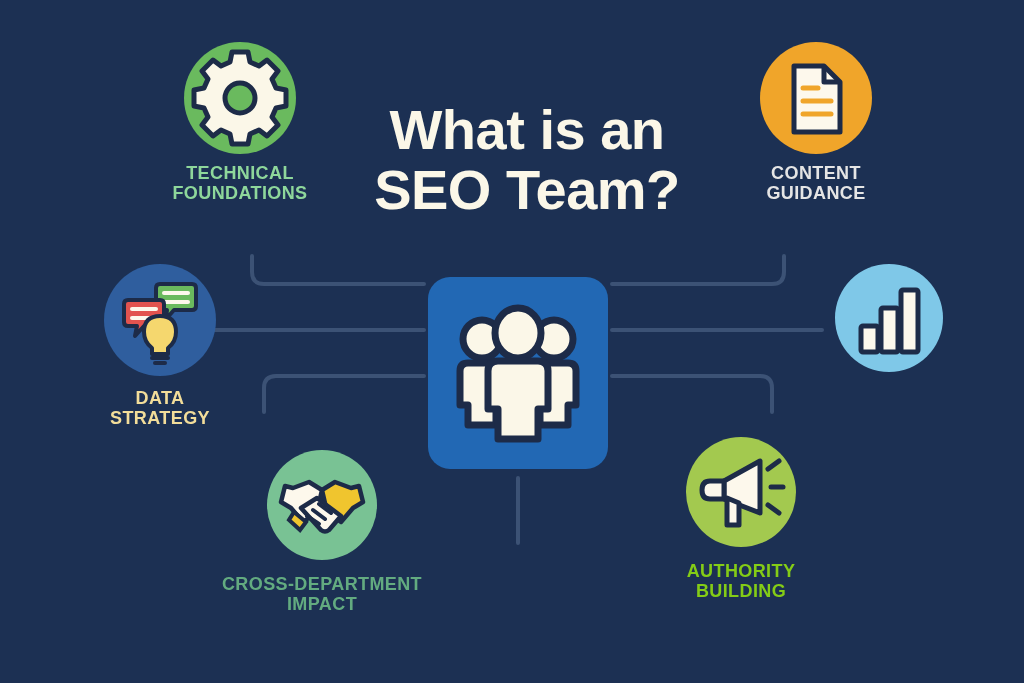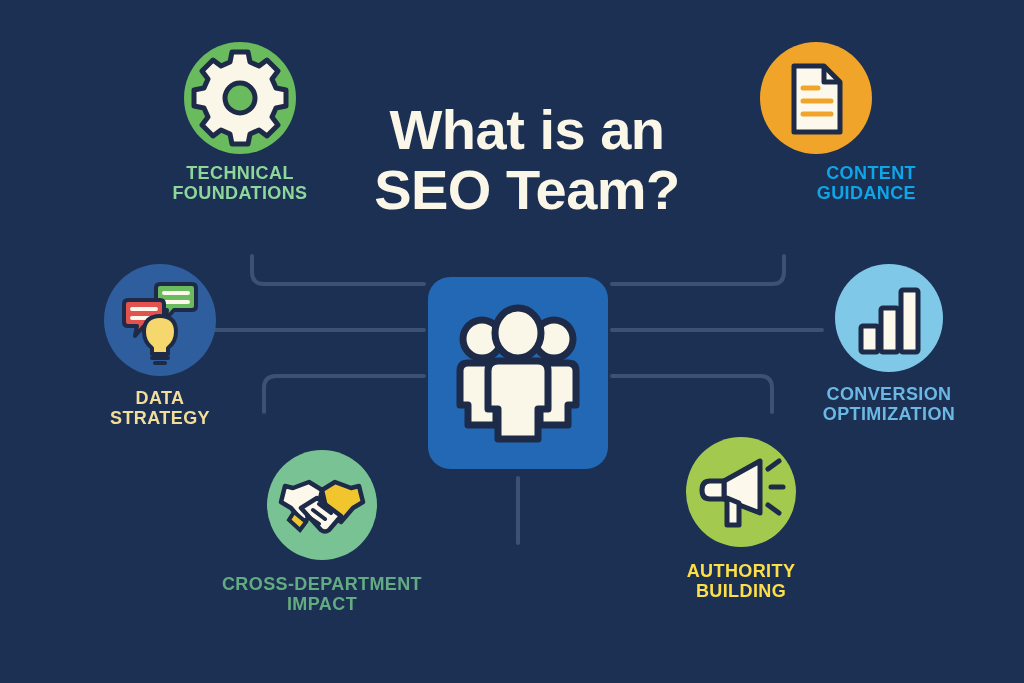--- a/index.html
+++ b/index.html
@@ -77,25 +77,25 @@
 
   
   #node-technical   { left: 140px; top: 42px;  width: 200px; }
   #node-content     { left: 716px; top: 42px;  width: 200px; }
   #node-data        { left:  50px; top: 264px; width: 220px; }
   #node-conversion  { left: 774px; top: 264px; width: 230px; }
   #node-cross       { left: 172px; top: 450px; width: 300px; }
   #node-authority   { left: 616px; top: 437px; width: 250px; }
 
   #node-technical  .node-label { color: #8ed79b; }
-  #node-content    .node-label { color: #0ea5e9; text-align: right; }
+  #node-content    .node-label { color: #e5e5e5; }
   #node-data       .node-label { color: #f2dd9a; text-align: center; }
   #node-conversion .node-label { color: #6cb8e4; }
   #node-cross      .node-label { color: #63ab80; }
-  #node-authority  .node-label { color: #fde047; }
+  #node-authority  .node-label { color: #84cc16; }
 
   #node-data .node-label,
   #node-conversion .node-label { margin-top: 12px; }
   #node-cross .node-label,
   #node-authority .node-label  { margin-top: 14px; }
 </style>
 </head>
 <body>
 
 <div id="canvas">
@@ -197,22 +197,20 @@
   <div class="node" id="node-conversion">
     <div class="bubble" style="width:108px;height:108px;background:#7fc8e8;">
       <svg width="108" height="108" viewBox="0 0 108 108">
         <g fill="#fdf8ec" stroke="#1d2b48" stroke-width="5" stroke-linejoin="round">
           <rect x="26" y="62" width="17" height="26" rx="2"></rect>
           <rect x="46" y="44" width="17" height="44" rx="2"></rect>
           <rect x="66" y="26" width="17" height="62" rx="2"></rect>
         </g>
       </svg>
     </div>
-    <div class="node-label">CONVERSION
-OPTIMIZATION</div>
   </div>
 
   <div class="node" id="node-cross">
     <div class="bubble" style="width:110px;height:110px;background:#79c294;">
       <svg width="110" height="110" viewBox="0 0 110 110">
 
         <path fill="#f0c52e" stroke="#1d2b48" stroke-width="4.5" stroke-linejoin="round" d="M 55 40 L 68 32 L 84 38 L 92 36 L 96 52 L 86 58 L 74 72 L 60 62 Z"></path>
 
         <path fill="#fdf8ec" stroke="#1d2b48" stroke-width="4.5" stroke-linejoin="round" d="M 55 40 L 42 32 L 26 38 L 18 36 L 14 52 L 24 58 L 36 72 L 50 62 Z"></path>
 

